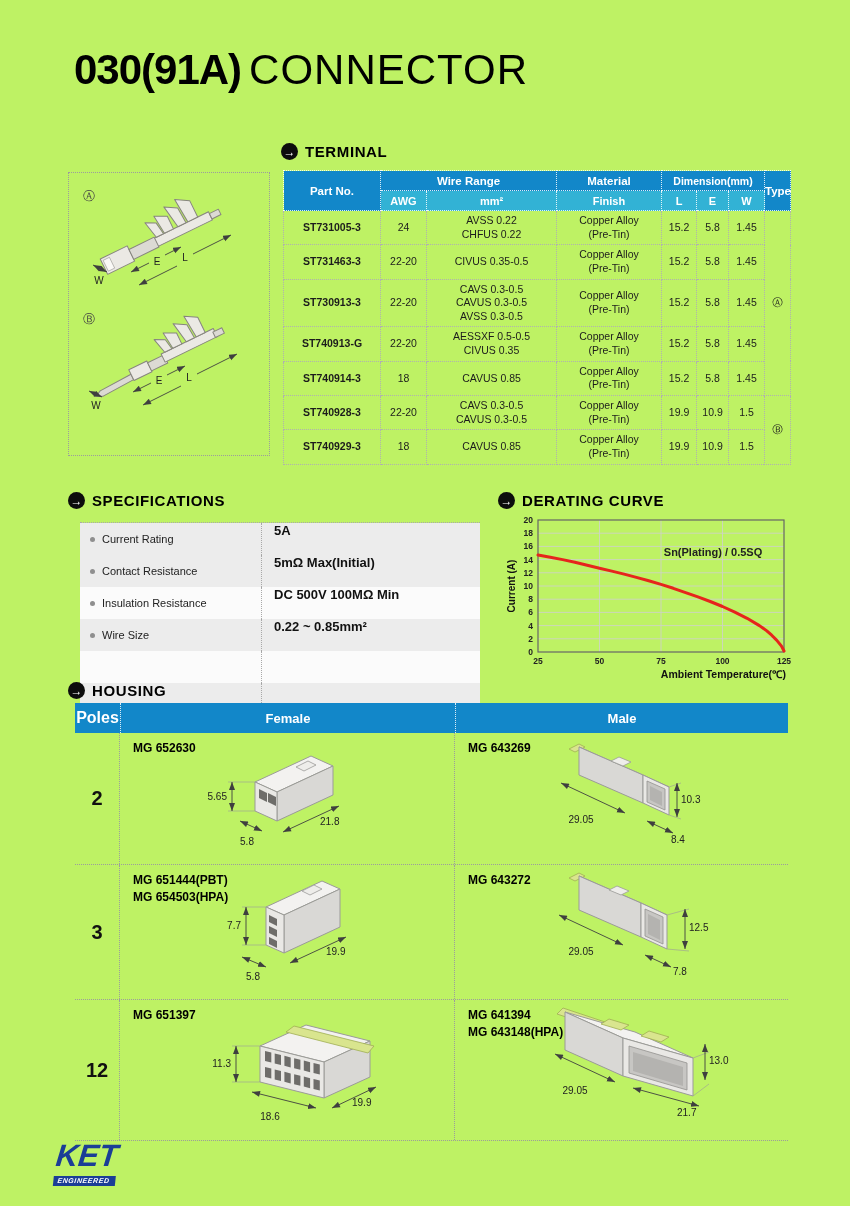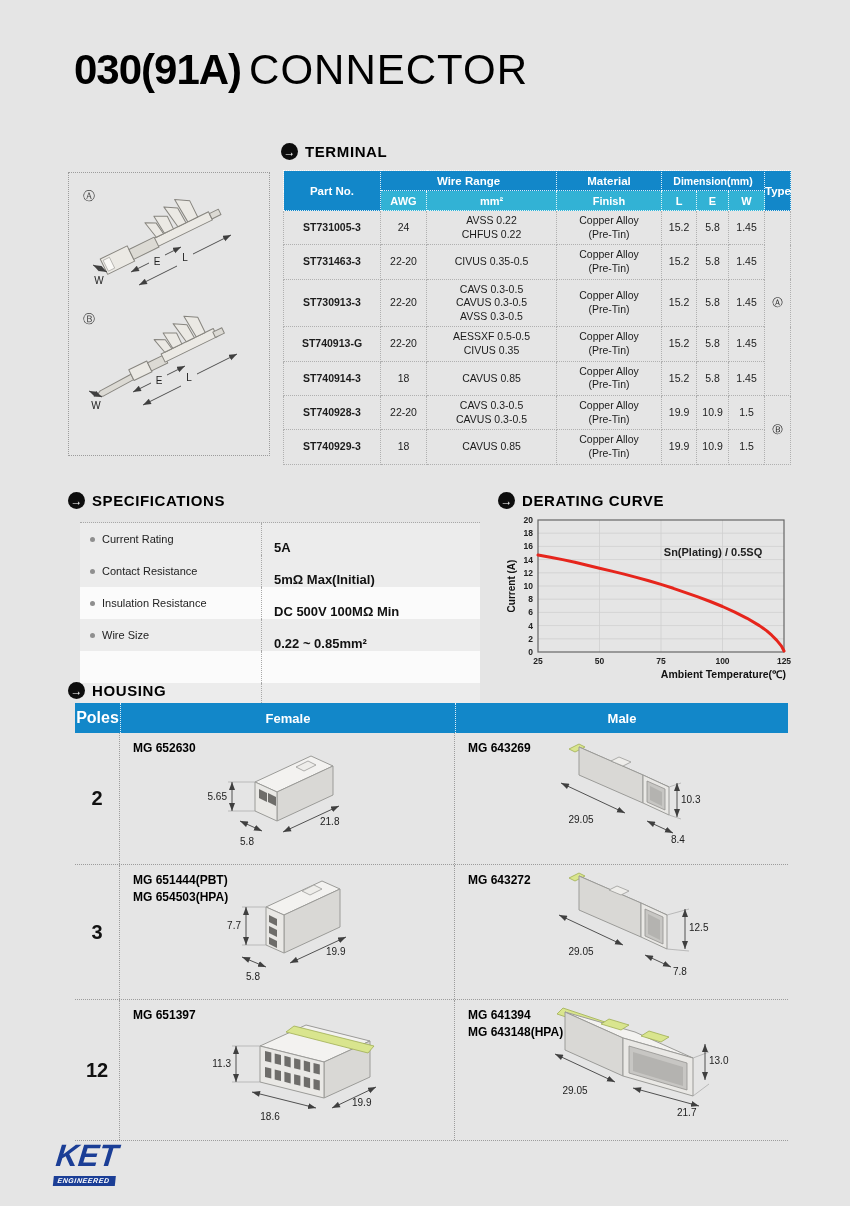--- a/index.html
+++ b/index.html
@@ -1,16 +1,16 @@
 <!DOCTYPE html>
 <html><head>
 <meta charset="utf-8">
 <style>
   html,body{margin:0;padding:0;background:#fff}
-  .page{position:relative;width:850px;height:1206px;background:#e5e5e5;overflow:hidden;
+  .page{position:relative;width:850px;height:1206px;background:#bef264;overflow:hidden;
         font-family:"Liberation Sans",sans-serif;color:#111}
 
   
   .title{position:absolute;left:74px;top:46px;font-size:42px;white-space:nowrap;color:#000}
   .t-bold{font-weight:bold;letter-spacing:-1px}
   .t-light{font-weight:normal;margin-left:8px;letter-spacing:1px}
 
   
   .sec{position:absolute;display:flex;align-items:center;gap:7px}
   .sec-icon{width:17px;height:17px;border-radius:50%;background:#0d0d0d;color:#fff;
@@ -38,21 +38,21 @@
   .th-dark{background:#1287c9;font-size:11.5px}
   .th-lite{background:#32b2d5;font-size:11px}
   .tt td{border:1px dotted #b0b0b0;padding:3px 2px;text-align:center;vertical-align:middle;
          font-size:10.5px;color:#1c1c1c;line-height:1.3}
   .td-part{font-weight:bold;font-size:11px;color:#000}
   .td-type{font-size:14px;font-family:"DejaVu Sans",sans-serif;color:#444}
   .ln{display:block}
 
   
   .spec{position:absolute;left:80px;top:522px;width:400px;border-top:1px dotted #a8a8a8}
-  .spec-row{display:flex;height:32px;align-items:flex-end}
+  .spec-row{display:flex;height:32px;align-items:flex-start}
   .spec-row.g{background:#ececec}
   .spec-row.w{background:#fbfbfb}
   .spec-label{width:182px;display:flex;align-items:center;gap:7px;padding-left:10px;
               font-size:11px;color:#222;border-right:1px dotted #a8a8a8;height:100%;box-sizing:border-box}
   .bullet{width:5px;height:5px;border-radius:50%;background:#8f8f8f;flex:none}
   .spec-value{padding-left:12px;font-size:13px;font-weight:bold;color:#111}
 
   
   .chart{position:absolute;left:502px;top:512px}
   .grid{stroke:#cfcfcf;stroke-width:.8}

